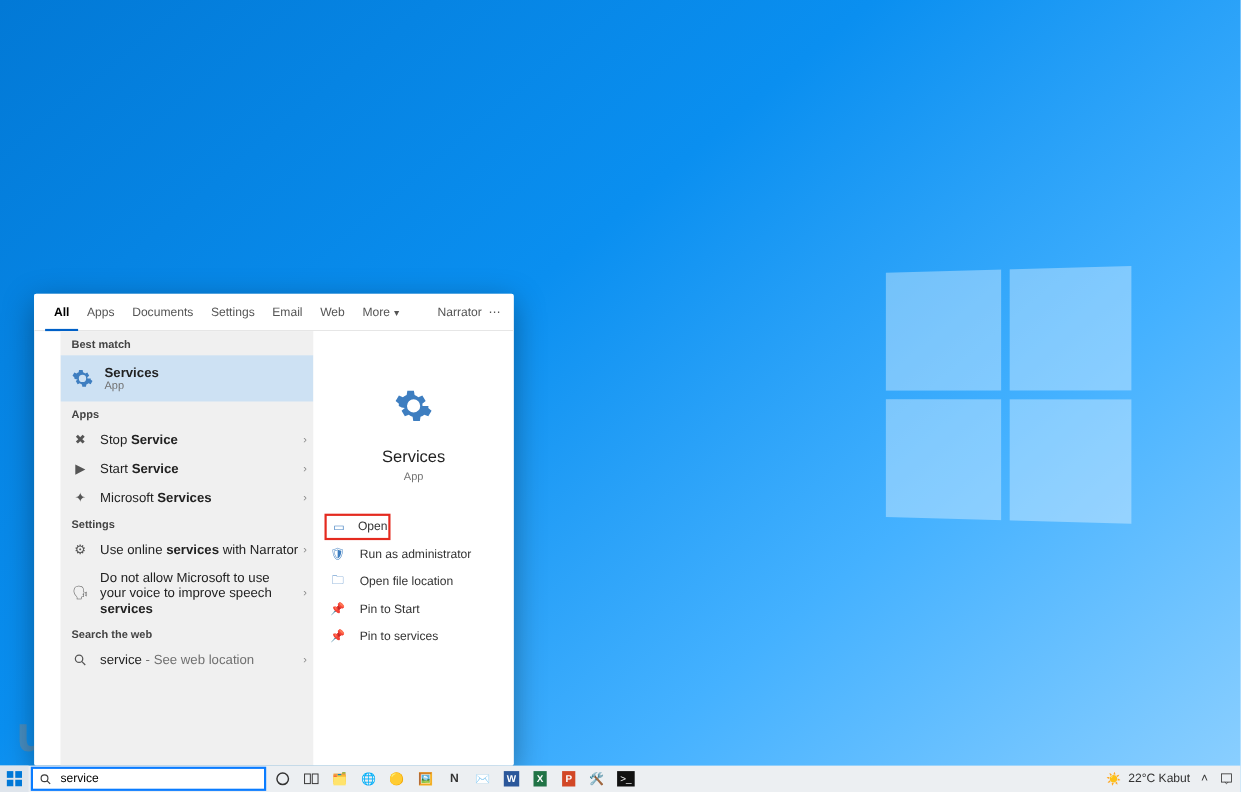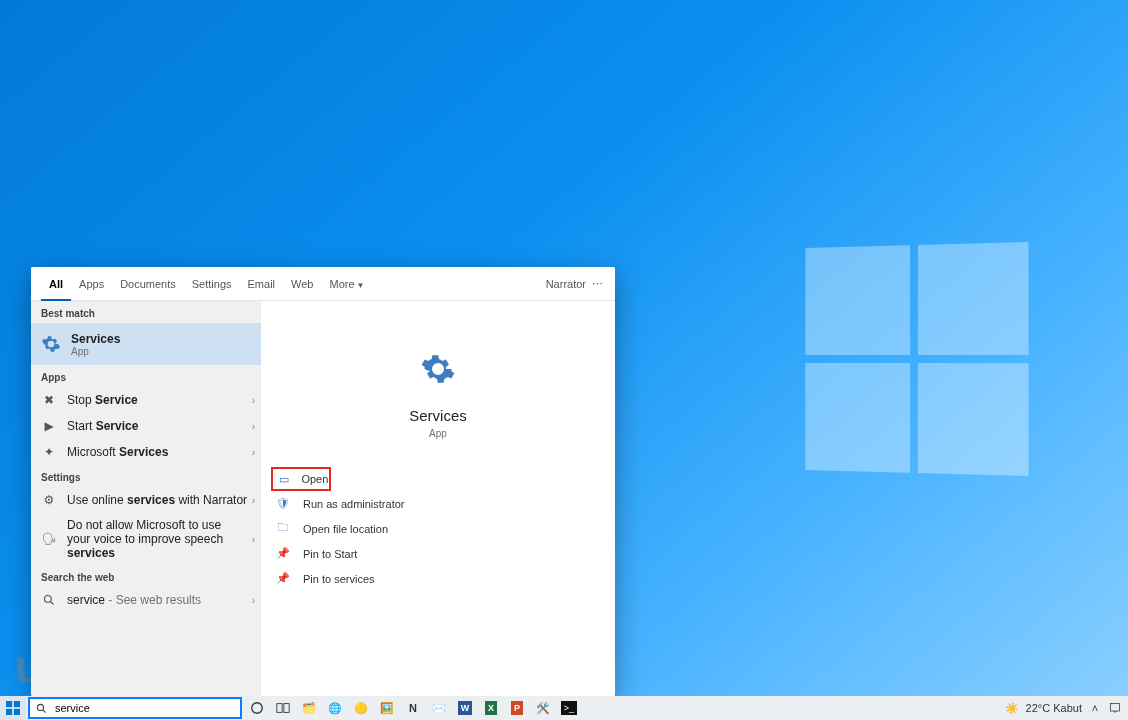--- a/index.html
+++ b/index.html
@@ -23,25 +23,25 @@
   #win-logo{position:absolute;top:245px;left:800px;width:228px;height:228px;
     display:grid;grid-template-columns:1fr 1fr;grid-template-rows:1fr 1fr;gap:8px;
     transform:perspective(900px) rotateY(-12deg);}
   #win-logo div{background:rgba(255,255,255,0.35);}
 
   
   #watermark{position:absolute;left:15px;bottom:26px;font-size:46px;font-weight:600;
     color:rgba(120,140,155,0.55);letter-spacing:-1px;pointer-events:none;}
 
   
-  #search-panel{position:absolute;left:31px;top:267px;width:584px;height:429px;
+  #search-panel{position:absolute;left:31px;top:267px;width:436px;height:429px;
     background:var(--panel-white);box-shadow:0 8px 28px rgba(0,0,0,.35);
     display:flex;flex-direction:column;overflow:hidden;border-radius:2px;}
 
-  #panel-body{flex:1;display:flex;min-height:0;}
+  #panel-body{flex:1;display:flex;min-height:0;margin-left:24px;}
 
   
   #left-col{width:230px;background:var(--panel-bg);overflow:auto;font-size:11px;}
   
   #right-col{flex:1;background:var(--panel-white);display:flex;flex-direction:column;
     align-items:center;padding:20px 0 0 0;}
 
   
   #tabs{height:34px;display:flex;align-items:center;padding:0 10px;background:var(--panel-white);
     border-bottom:1px solid #e6e6e6;font-size:11px;color:#555;}
@@ -189,21 +189,21 @@
 
         <div class="sec-head">Search the web</div>
 
         <div class="lrow">
           <div class="ico">
             <svg viewBox="0 0 16 16" width="12" height="12">
                 <circle cx="6.5" cy="6.5" r="4.5" fill="none" stroke="#555" stroke-width="1.5"></circle>
                 <line x1="10" y1="10" x2="14" y2="14" stroke="#555" stroke-width="1.5"></line>
               </svg>
           </div>
-          <div class="lbl"><span>service</span><span class="muted"> - See web results</span></div>
+          <div class="lbl"><span>service</span><span class="muted"> - See web location</span></div>
           <div class="chev">›</div>
         </div>
       </div>
 
       <div id="right-col">
         <div id="detail-icon">
           <svg class="gear" viewBox="0 0 24 24" width="36" height="36">
               <path d="M12 8a4 4 0 100 8 4 4 0 000-8zm9 4a9 9 0 01-.1 1.3l2 1.6-2 3.4-2.4-1a8 8 0 01-2.3 1.3l-.4 2.6h-4l-.4-2.6a8 8 0 01-2.3-1.3l-2.4 1-2-3.4 2-1.6A9 9 0 013 12a9 9 0 01.1-1.3l-2-1.6 2-3.4 2.4 1A8 8 0 017.8 5.4L8.2 2.8h4l.4 2.6a8 8 0 012.3 1.3l2.4-1 2 3.4-2 1.6c.07.43.1.87.1 1.3z"></path>
             </svg>
         </div>

